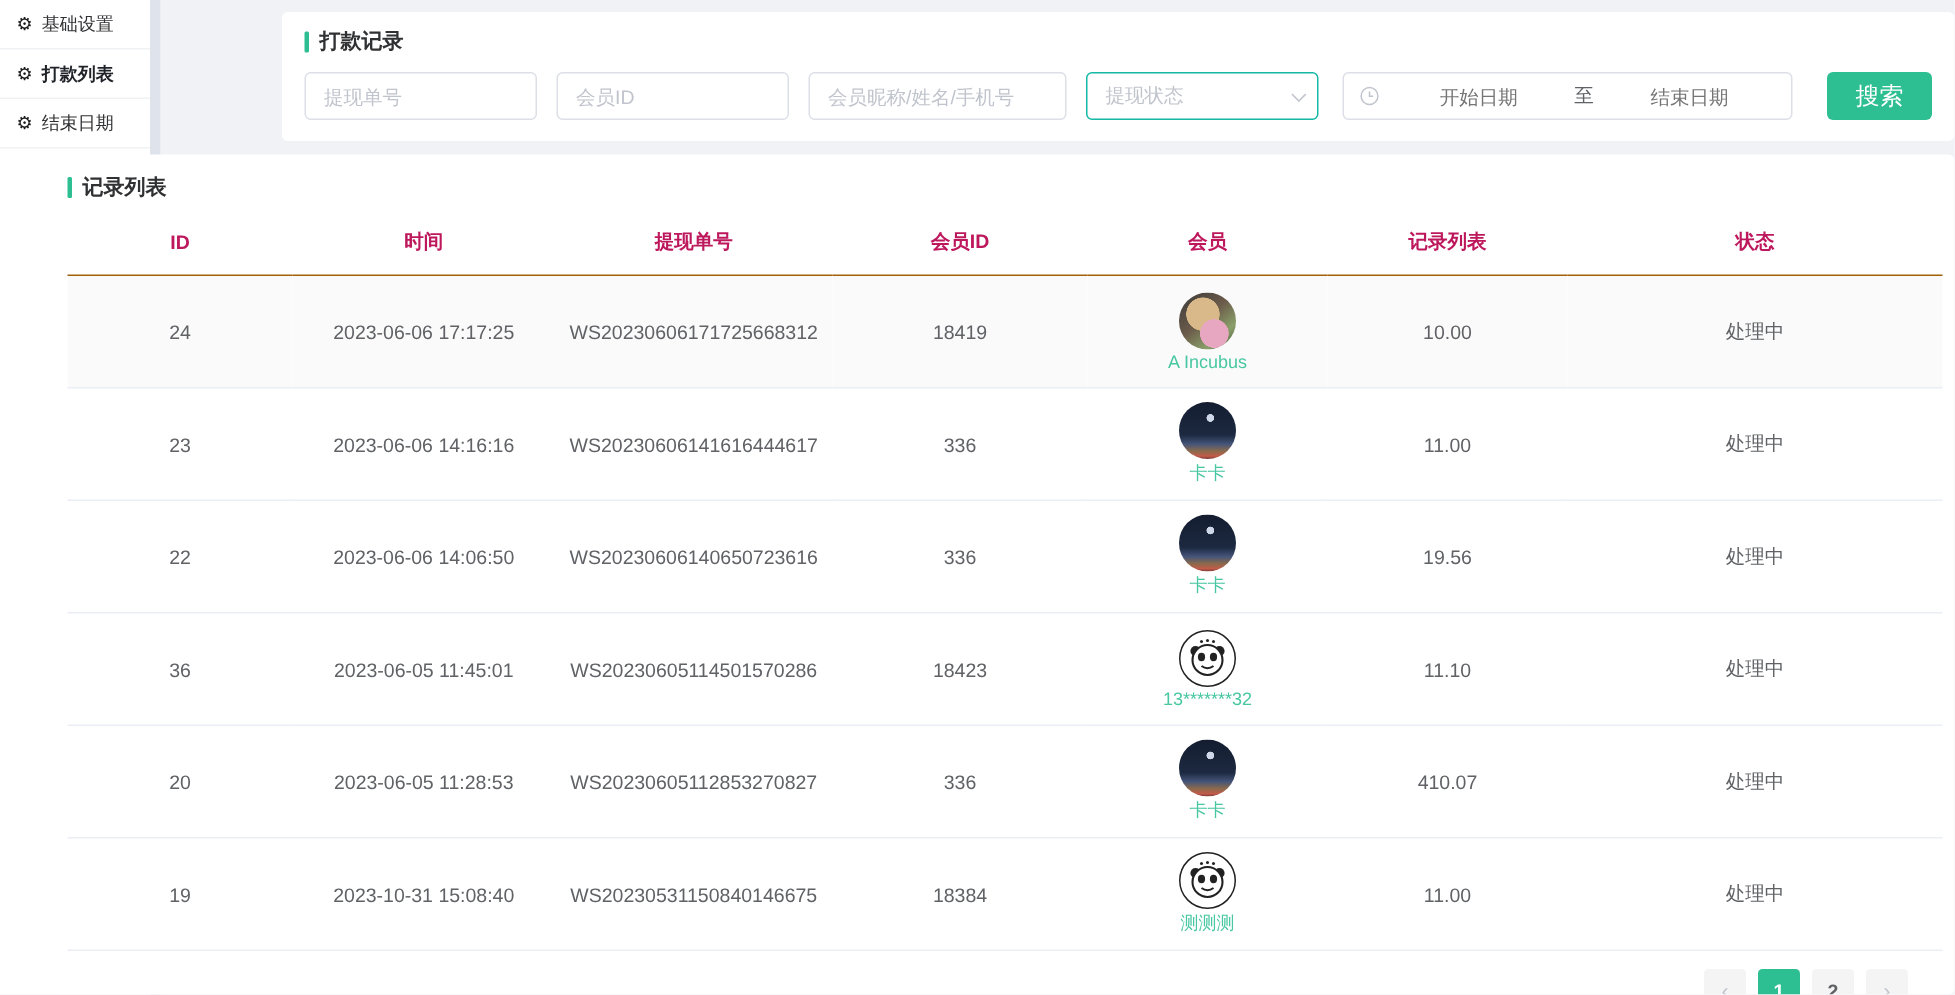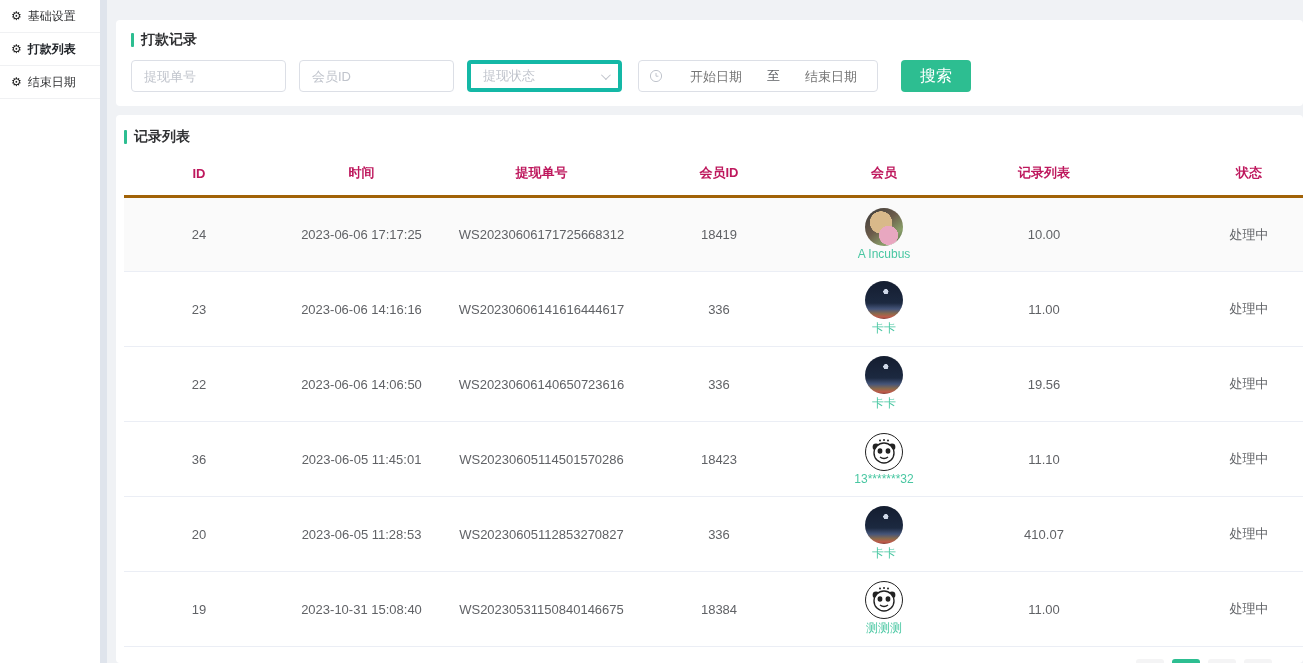--- a/index.html
+++ b/index.html
@@ -11,58 +11,58 @@
   .sidebar { width:100px; background:#fff; height:663px; flex:none; }
   .side-item { height:33px; display:flex; align-items:center; padding-left:11px;
     border-bottom:1px solid #f0f1f3; cursor:pointer; }
   .side-item .gear { font-size:12px; color:#1a1a1a; margin-right:6px; line-height:1; }
   .side-item .lbl { font-size:12px; color:#303133; white-space:nowrap; }
   .side-item.active .lbl { color:#1f2328; font-weight:bold; }
   .side-rail { width:7px; background:#dfe4ec; height:663px; flex:none; }
   .side-gap { width:9px; background:#f0f2f5; height:663px; flex:none; }
 
   
-  .main { flex:1; min-width:0; padding-top:20px; display:flex; flex-direction:column; }
+  .main { flex:1; min-width:0; padding-top:8px; display:flex; flex-direction:column;align-items:flex-end; }
   .card { background:#fff; border-radius:4px; overflow:hidden; position:relative; }
   .card-search { margin-bottom:9px; padding:11px 15px 14px 15px; }
   .card-table { flex:1; padding:13px 8px 0 8px; }
   .sec-title { display:flex; align-items:center; }
   .sec-title .bar { width:3px; height:14px; background:#2dbe91; margin-right:7px; border-radius:1px; }
   .sec-title .txt { font-size:14px; font-weight:bold; color:#303133; }
 
   
   .filters { display:flex; align-items:center; margin-top:11px; }
   .inp { height:32px; border:1px solid #dcdfe6; border-radius:4px; font-size:13px;
     padding:0 12px; color:#606266; outline:none; background:#fff; margin-right:13px; }
   .inp::placeholder { color:#c0c4cc; }
   .w155 { width:155px; } .w172 { width:172px; }
-  .select { width:155px; height:32px; border:4px solid #14b8a6; border-radius:4px;
+  .select { width:155px; height:32px; border:1px solid #14b8a6; border-radius:4px;
     display:flex; align-items:center; justify-content:space-between; padding:0 10px 0 12px;
     margin-right:16px; cursor:pointer; background:#fff; }
   .select .ph { font-size:13px; color:#c0c4cc; }
   .caret { width:7px; height:7px; border-right:1px solid #c0c4cc; border-bottom:1px solid #c0c4cc;
     transform:rotate(45deg) translateY(-2px); }
-  .daterange { width:240px; height:32px; border:1px solid #dcdfe6; border-radius:4px;
+  .daterange { width:300px; height:32px; border:1px solid #dcdfe6; border-radius:4px;
     display:flex; align-items:center; padding:0 10px; margin-right:23px; background:#fff; }
   .clock { flex:none; margin-right:8px; display:flex; }
   .dr-part { flex:1; font-size:13px; color:#c0c4cc; text-align:center; border:none; outline:none;
     background:transparent; width:90px; }
   .dr-sep { font-size:13px; color:#606266; padding:0 6px; }
   .btn-search { height:32px; padding:0 19px; background:#2dbe91; color:#fff; font-size:16px;
     border:none; border-radius:4px; cursor:pointer; }
 
   
   .tbl { width:1250px; border-collapse:collapse; table-layout:fixed; margin-top:9px; }
   .tbl col.c1{width:150px} .tbl col.c2{width:175px} .tbl col.c3{width:185px}
   .tbl col.c4{width:170px} .tbl col.c5{width:160px} .tbl col.c6{width:160px} .tbl col.c7{width:250px}
   .tbl th { font-size:13px; font-weight:bold; color:#be185d; text-align:center;
     padding:9px 0 13px 0; }
   .tbl td { font-size:13px; color:#606266; text-align:center; height:75px;
     border-bottom:1px solid #ebeef5; position:relative; }
-  .tbl tr.stripe td { background:#fafafa; border-top:3px solid #a16207; }
+  .tbl tr.stripe td { background:#fafafa; border-top:1px solid #a16207; }
   .member-cell { display:flex; flex-direction:column; align-items:center; gap:1px; }
   .avatar { width:38px; height:38px; border-radius:50%; overflow:hidden; flex:none; }
   .avatar.dog { background:radial-gradient(circle at 62% 72%, #e8a7c0 0 26%, transparent 27%),
     radial-gradient(circle at 42% 38%, #d9b98a 0 34%, transparent 35%),
     linear-gradient(140deg,#3a3a3a 0%,#6b5b4a 45%,#8aa06a 75%,#44503a 100%); }
   .avatar.night { background:radial-gradient(circle at 55% 28%, #cfd8e8 0 7%, transparent 8%),
     linear-gradient(180deg,#141d30 0%,#1c2940 58%,#45557a 74%,#8a6a4c 86%,#c25b4a 95%,#7a3a34 100%); }
   .avatar.panda { background:#fff; border:1px solid #222; display:flex; align-items:center; justify-content:center; }
   .member-name { font-size:12px; color:#49c7a2; cursor:pointer; }
 
@@ -100,20 +100,21 @@
   <div class="main">
 
     <div class="card card-search">
       <div class="sec-title">
         <span class="bar"></span>
         <span class="txt">打款记录</span>
       </div>
       <div class="filters">
         <input class="inp w155" placeholder="提现单号" style="">
         <input class="inp w155" placeholder="会员ID" style="">
+        <input class="inp w172" placeholder="会员昵称/姓名/手机号" style="">
         <div class="select">
           <span class="ph">提现状态</span>
           <span class="caret"></span>
         </div>
         <div class="daterange">
           <span class="clock">
             <svg width="14" height="14" viewBox="0 0 14 14">
               <circle cx="7" cy="7" r="5.6" fill="none" stroke="#c0c4cc" stroke-width="1"></circle>
               <path d="M7 4 v3.2 h2.4" fill="none" stroke="#c0c4cc" stroke-width="1"></path>
             </svg>

